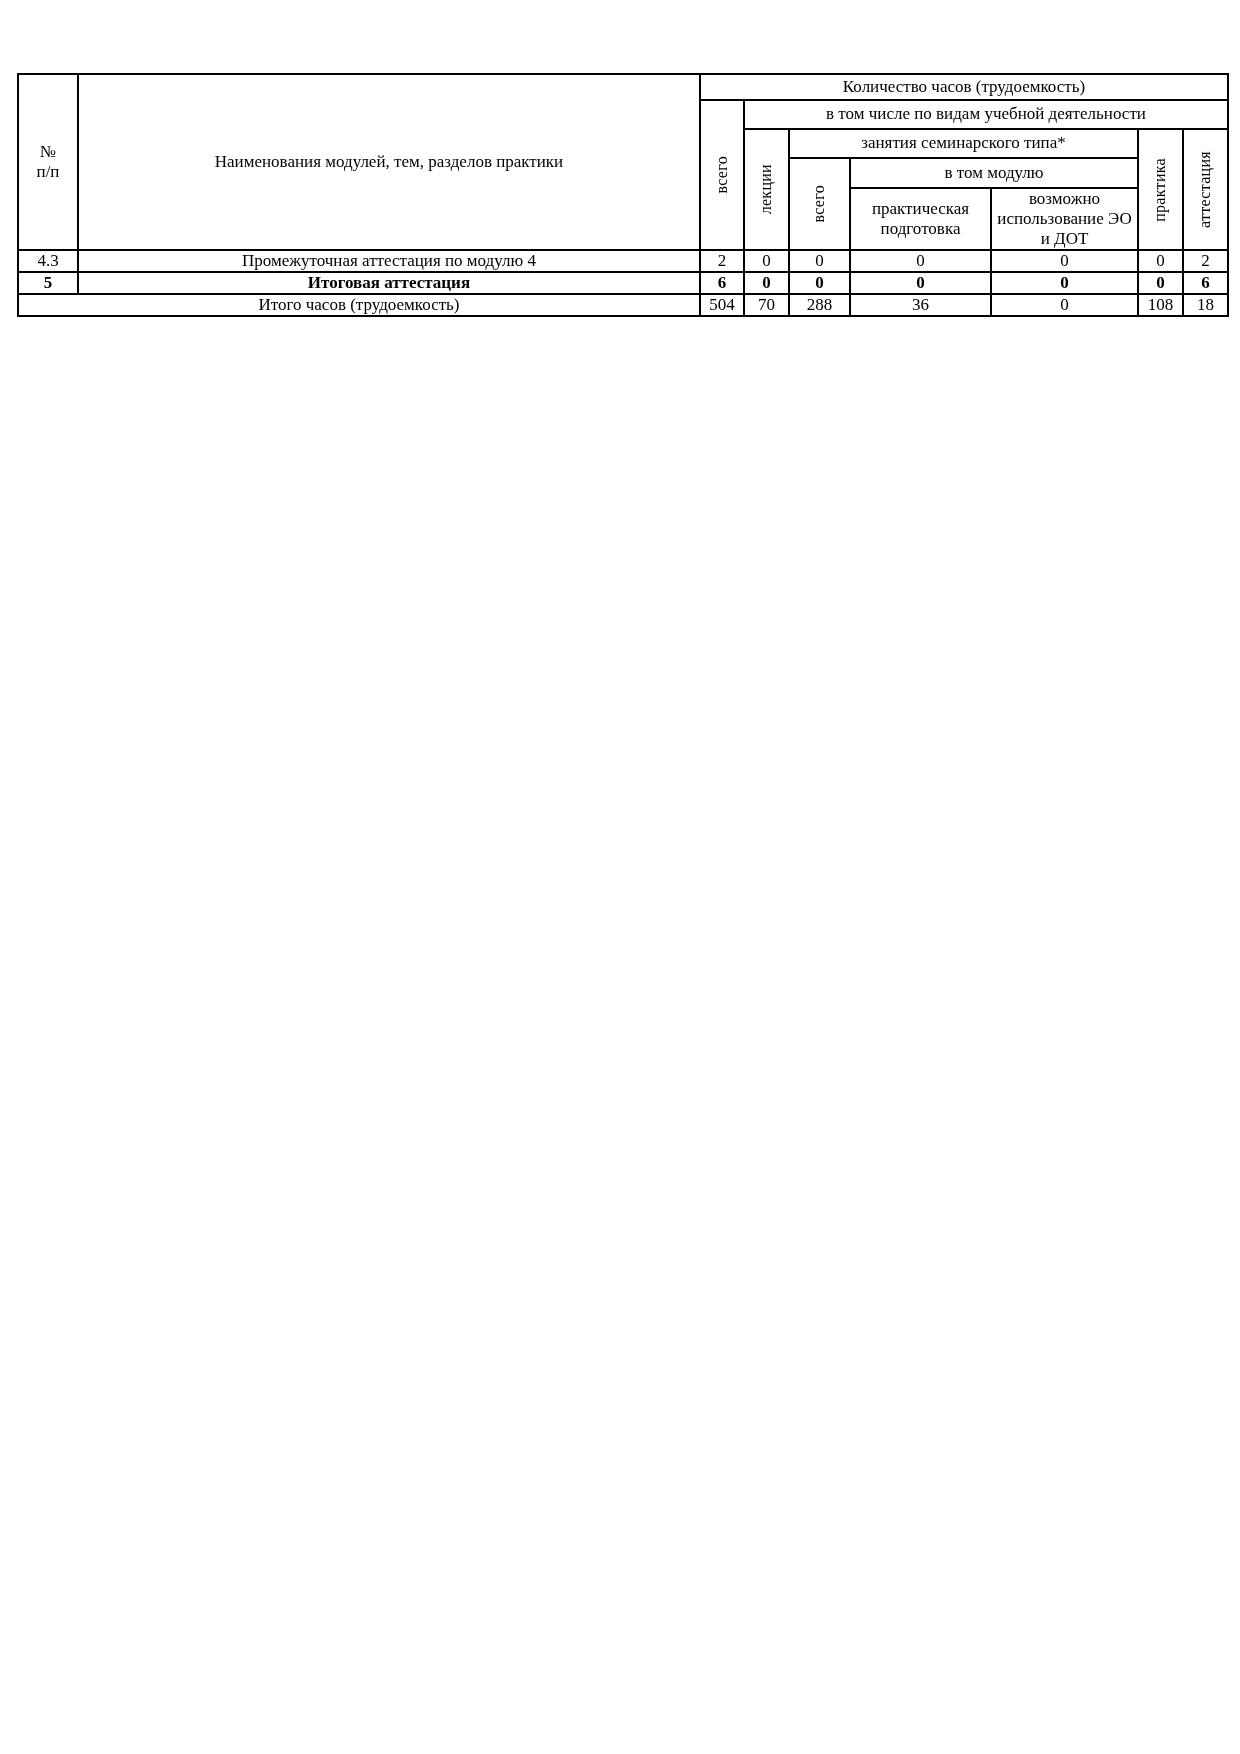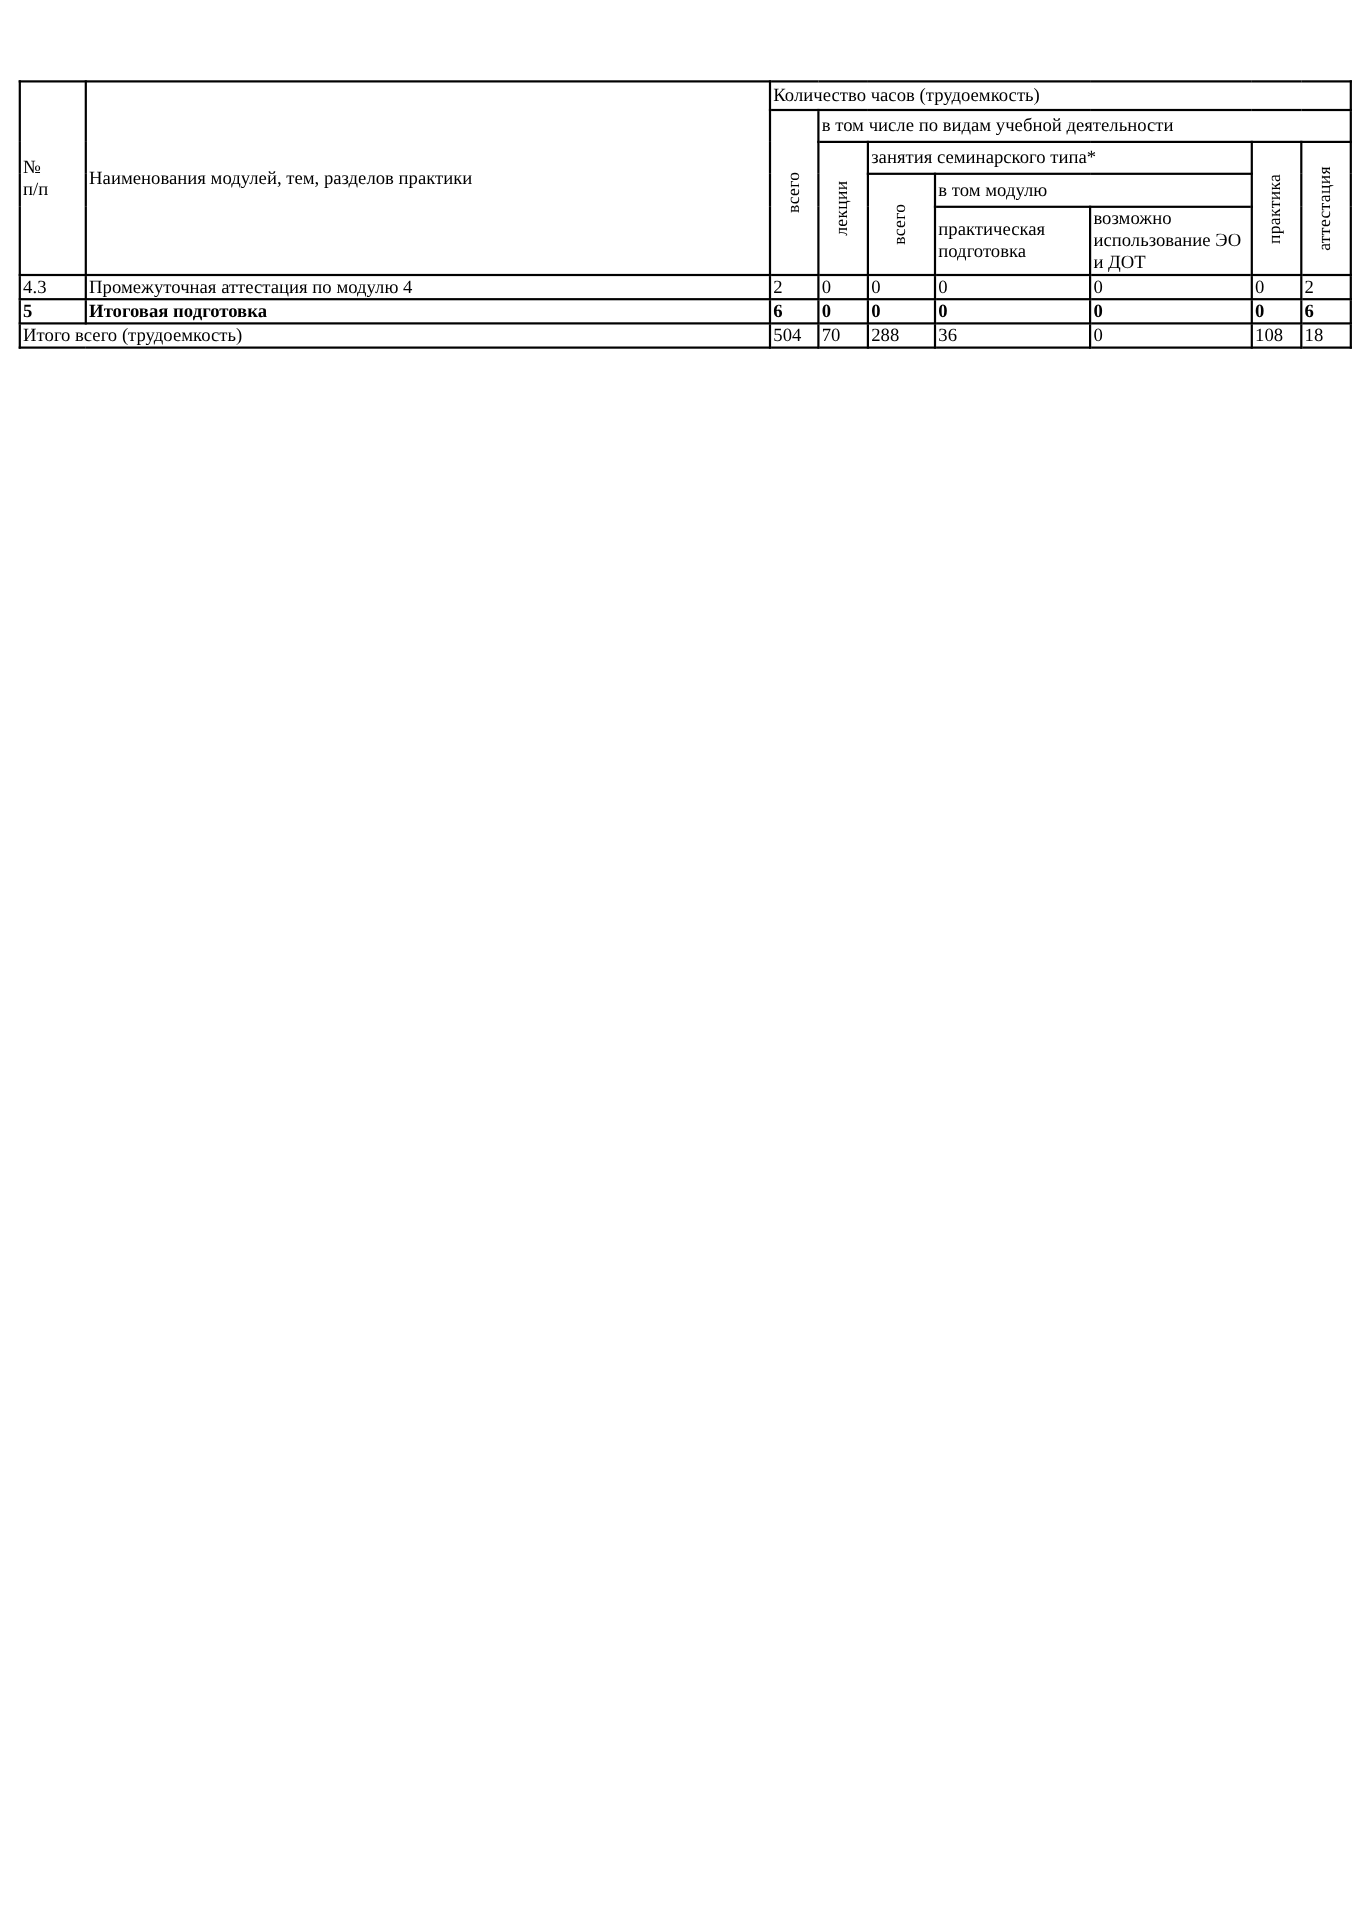--- a/index.html
+++ b/index.html
@@ -20,20 +20,21 @@
     top: 73px;
     width: 1210px;
     border-collapse: collapse;
     table-layout: fixed;
     font-family: "Liberation Serif", "DejaVu Serif", serif;
     color: #000000;
   }
   table.curriculum td {
     border: 2px solid #000000;
     padding: 0 2px;
+    text-align: center;
     vertical-align: middle;
     font-size: 17px;
     line-height: 1.18;
     overflow: hidden;
   }
   tr.hrow1 { height: 26px; }
   tr.hrow2 { height: 29px; }
   tr.hrow3 { height: 29px; }
   tr.hrow4 { height: 30px; }
   tr.hrow5 { height: 60px; }
@@ -120,32 +121,32 @@
         <td>0</td>
         <td>0</td>
         <td>0</td>
         <td>0</td>
         <td>0</td>
         <td>2</td>
       </tr>
 
       <tr class="drow bold">
         <td>5</td>
-        <td class="name">Итоговая подготовка</td>
+        <td class="name">Итоговая аттестация</td>
         <td>6</td>
         <td>0</td>
         <td>0</td>
         <td>0</td>
         <td>0</td>
         <td>0</td>
         <td>6</td>
       </tr>
 
       <tr class="drow">
-        <td colspan="2" class="name">Итого всего (трудоемкость)</td>
+        <td colspan="2" class="name">Итого часов (трудоемкость)</td>
         <td>504</td>
         <td>70</td>
         <td>288</td>
         <td>36</td>
         <td>0</td>
         <td>108</td>
         <td>18</td>
       </tr>
     </tbody>
   </table>

